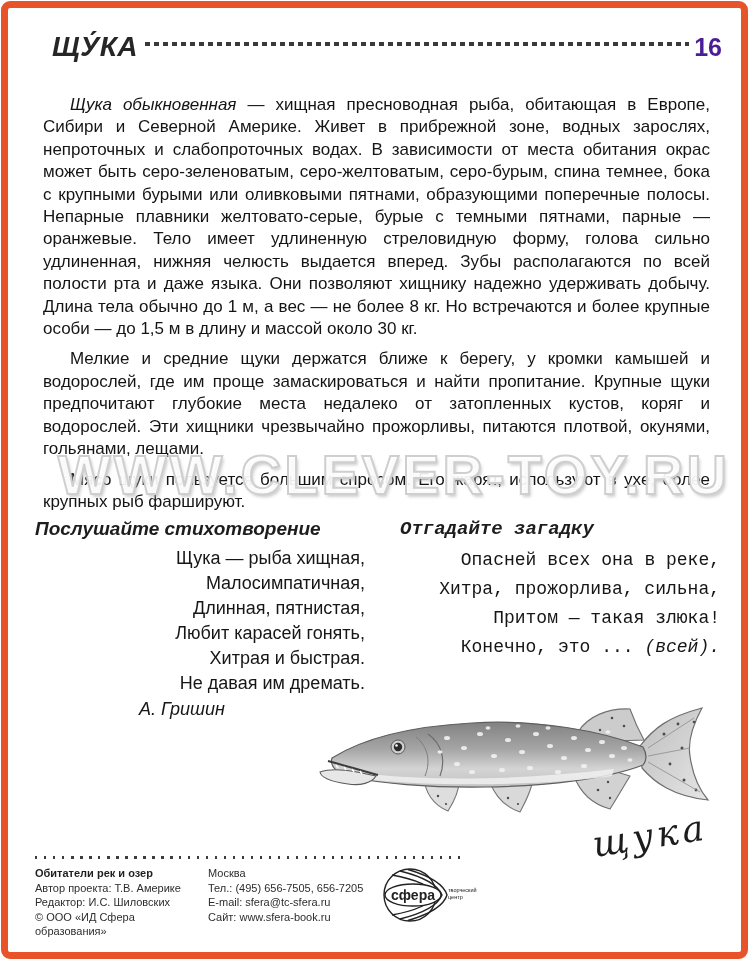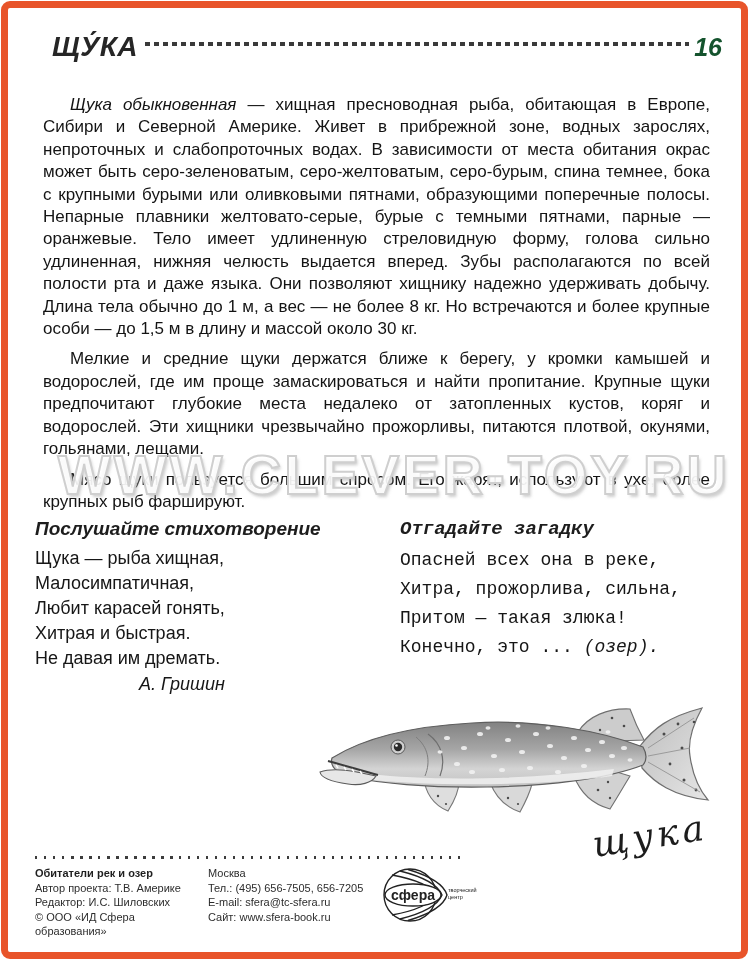--- a/index.html
+++ b/index.html
@@ -16,21 +16,21 @@
     position:absolute;left:52px;right:27px;top:32px;display:flex;align-items:center;
   }
   .title{
     font-size:28px;font-weight:bold;font-style:italic;letter-spacing:.5px;color:#262626;
     line-height:1.1;white-space:nowrap;
   }
   .leader{
     flex:1;height:4px;margin:0 5px 6px 7px;
     background:repeating-linear-gradient(90deg,#3a3a3a 0 5px,transparent 5px 9px);
   }
-  .pagenum{font-size:25px;font-weight:bold;font-style:italic;color:#14532d;line-height:1.05;}
+  .pagenum{font-size:25px;font-weight:bold;color:#4c1d95;line-height:1.05;}
   
   .body-text{
     position:absolute;left:35px;top:86px;width:683px;
     font-size:17px;line-height:22.4px;text-align:justify;color:#141414;
   }
   .body-text p{margin:8px;text-indent:27px;}
   .lead-italic{font-style:italic;}
   
   .watermark{
     position:absolute;left:20px;top:442px;width:710px;text-align:right;z-index:6;
@@ -38,21 +38,21 @@
     color:rgba(255,255,255,.88);
     -webkit-text-stroke:2px #cfcfcf;
     text-shadow:2px 3px 3px rgba(170,170,170,.55);
     pointer-events:none;
   }
   
   .section-heading{
     font-size:19px;font-weight:bold;font-style:italic;color:#1d1d1d;margin:0 0 6px 0;
   }
   .poem{position:absolute;left:35px;top:518px;width:330px;}
-  .poem .line,.riddle .line{font-size:18px;line-height:25px;margin:0;}
+  .poem .line,.riddle .line{font-size:18px;line-height:25px;margin:0;text-align:right;}
   .poem-author{font-size:18px;font-style:italic;line-height:26px;padding-left:104px;}
   .riddle{position:absolute;left:400px;top:518px;width:320px;font-family:Liberation Mono, monospace;}
   .riddle .line{line-height:29px;}
   .riddle-answer{font-style:italic;}
   
   .questions{position:absolute;left:35px;top:722px;width:330px;}
   .questions .line{font-size:18px;line-height:25.5px;margin:0;}
   
   .fish-wrap{position:absolute;left:312px;top:686px;width:400px;height:145px;}
   
@@ -91,32 +91,33 @@
     <p>Мелкие и средние щуки держатся ближе к берегу, у кромки камышей и водорослей, где им проще замаскироваться и найти пропитание. Крупные щуки предпочитают глубокие места недалеко от затопленных кустов, коряг и водорослей. Эти хищники чрезвычайно прожорливы, питаются плотвой, окунями, гольянами, лещами.</p>
     <p>Мясо щуки пользуется большим спросом. Его жарят, используют в ухе, более крупных рыб фаршируют.</p>
   </div>
 
   <div class="watermark">WWW.CLEVER-TOY.RU</div>
 
   <div class="poem">
     <div class="section-heading">Послушайте стихотворение</div>
     <p class="line">Щука — рыба хищная,</p>
     <p class="line">Малосимпатичная,</p>
+    <p class="line">Длинная, пятнистая,</p>
     <p class="line">Любит карасей гонять,</p>
     <p class="line">Хитрая и быстрая.</p>
     <p class="line">Не давая им дремать.</p>
     <div class="poem-author">А. Гришин</div>
   </div>
 
   <div class="riddle">
     <div class="section-heading">Отгадайте загадку</div>
     <p class="line">Опасней всех она в реке,</p>
     <p class="line">Хитра, прожорлива, сильна,</p>
     <p class="line">Притом — такая злюка!</p>
-    <p class="line"><span>Конечно, это ... </span><span class="riddle-answer">(озер).</span></p>
+    <p class="line"><span>Конечно, это ... </span><span class="riddle-answer">(всей).</span></p>
   </div>
 
 
   <div class="fish-wrap">
     <svg width="400" height="145" viewBox="0 0 400 145" xmlns="http://www.w3.org/2000/svg">
       <defs>
         <linearGradient id="bodyGrad" x1="0" y1="0" x2="0" y2="1">
           <stop offset="0%" stop-color="#828282"></stop>
           <stop offset="42%" stop-color="#a6a6a6"></stop>
           <stop offset="72%" stop-color="#d4d4d4"></stop>

